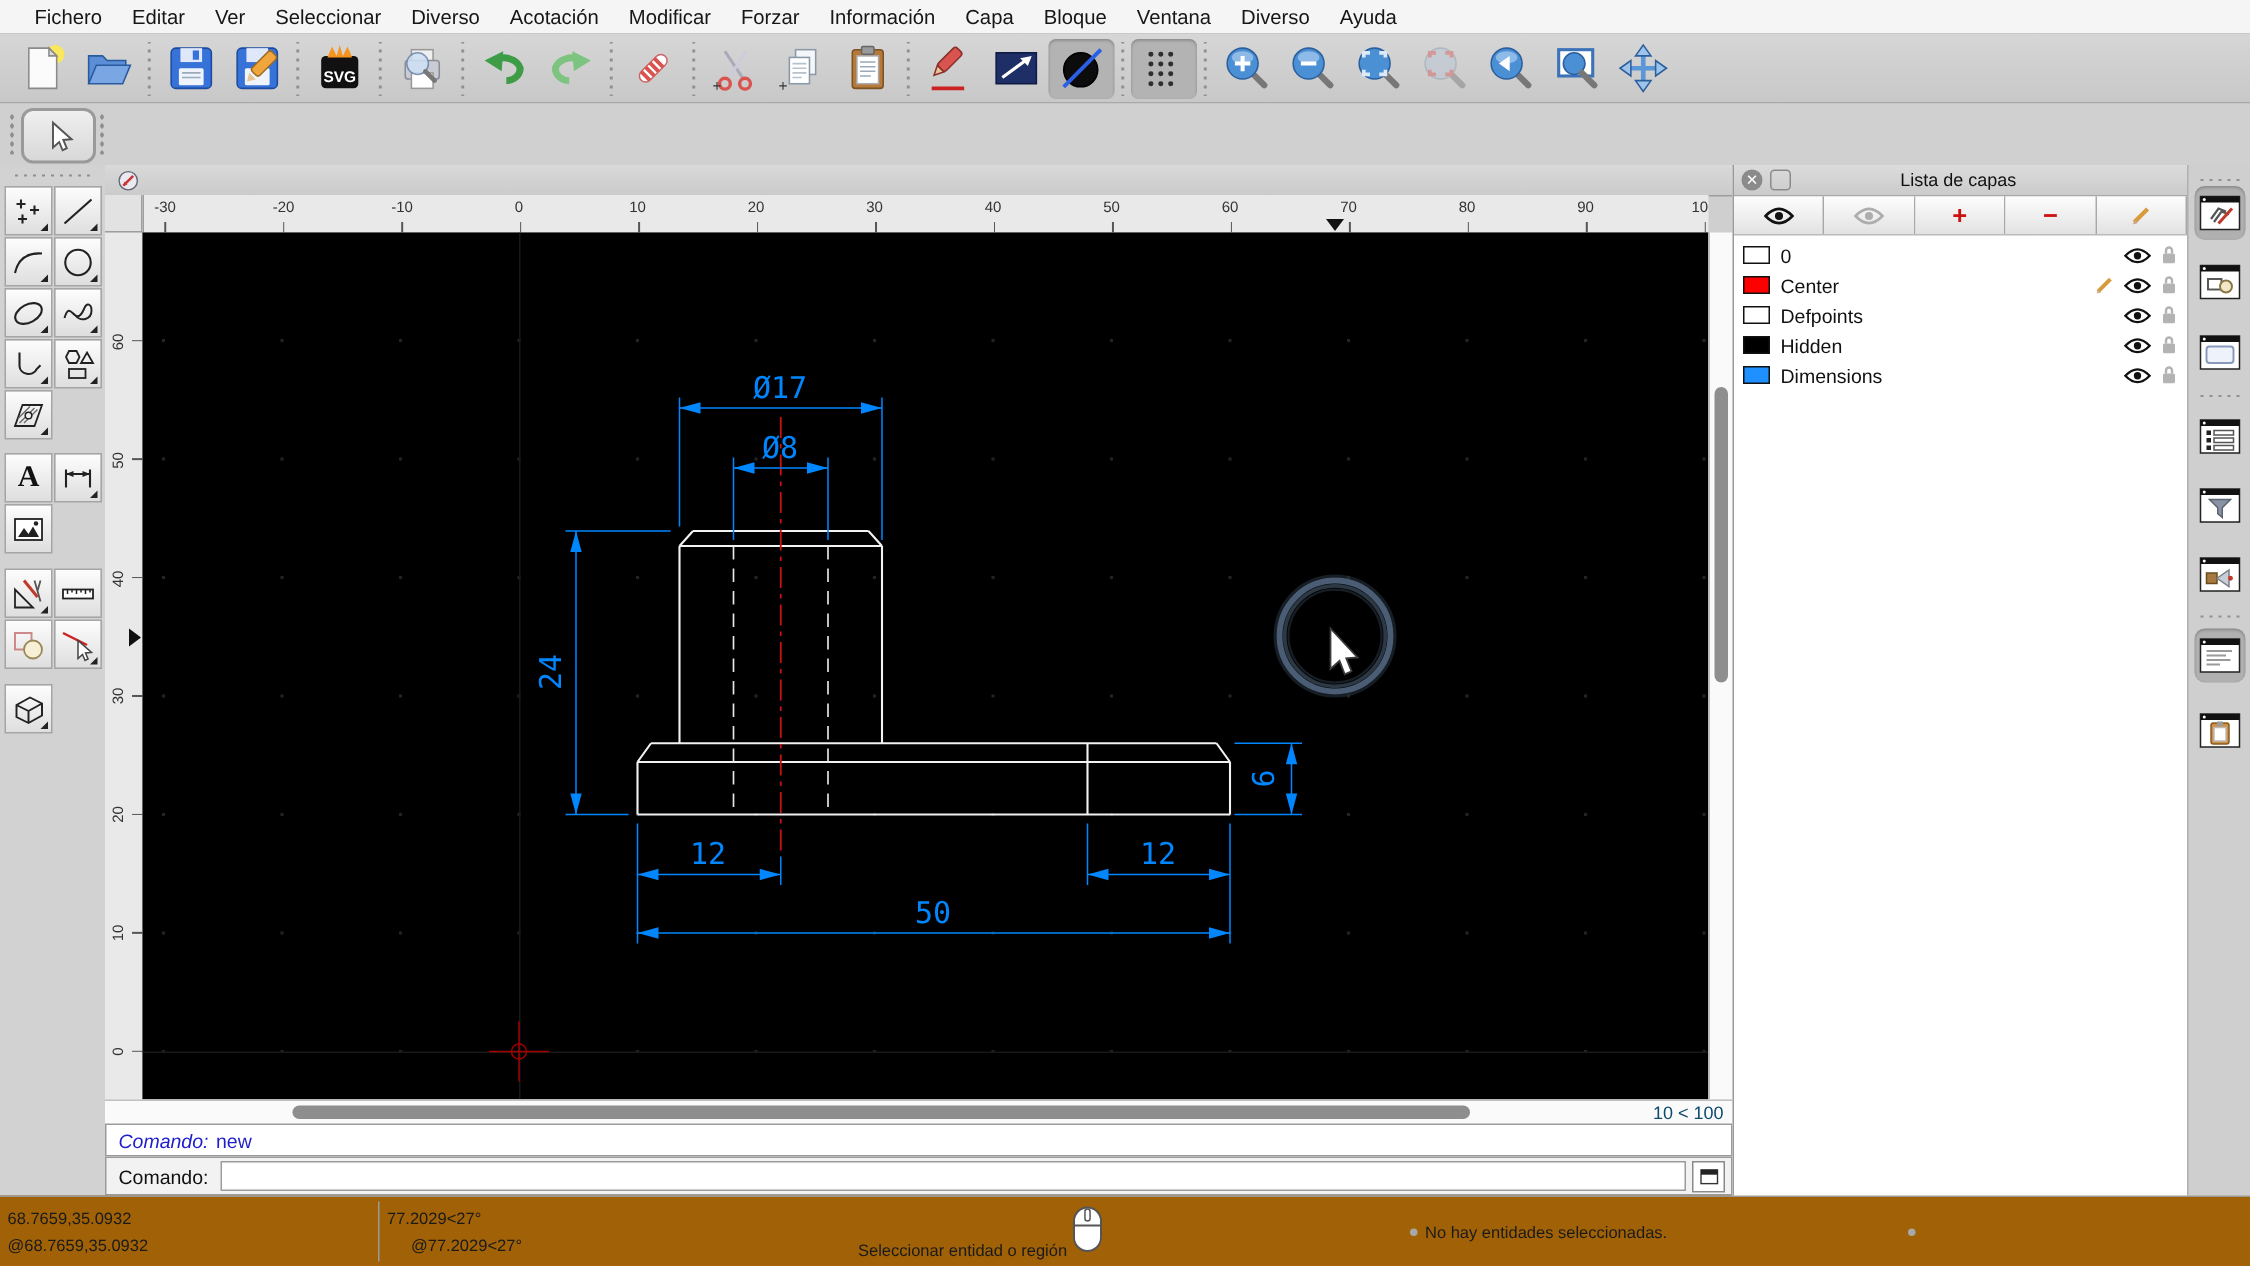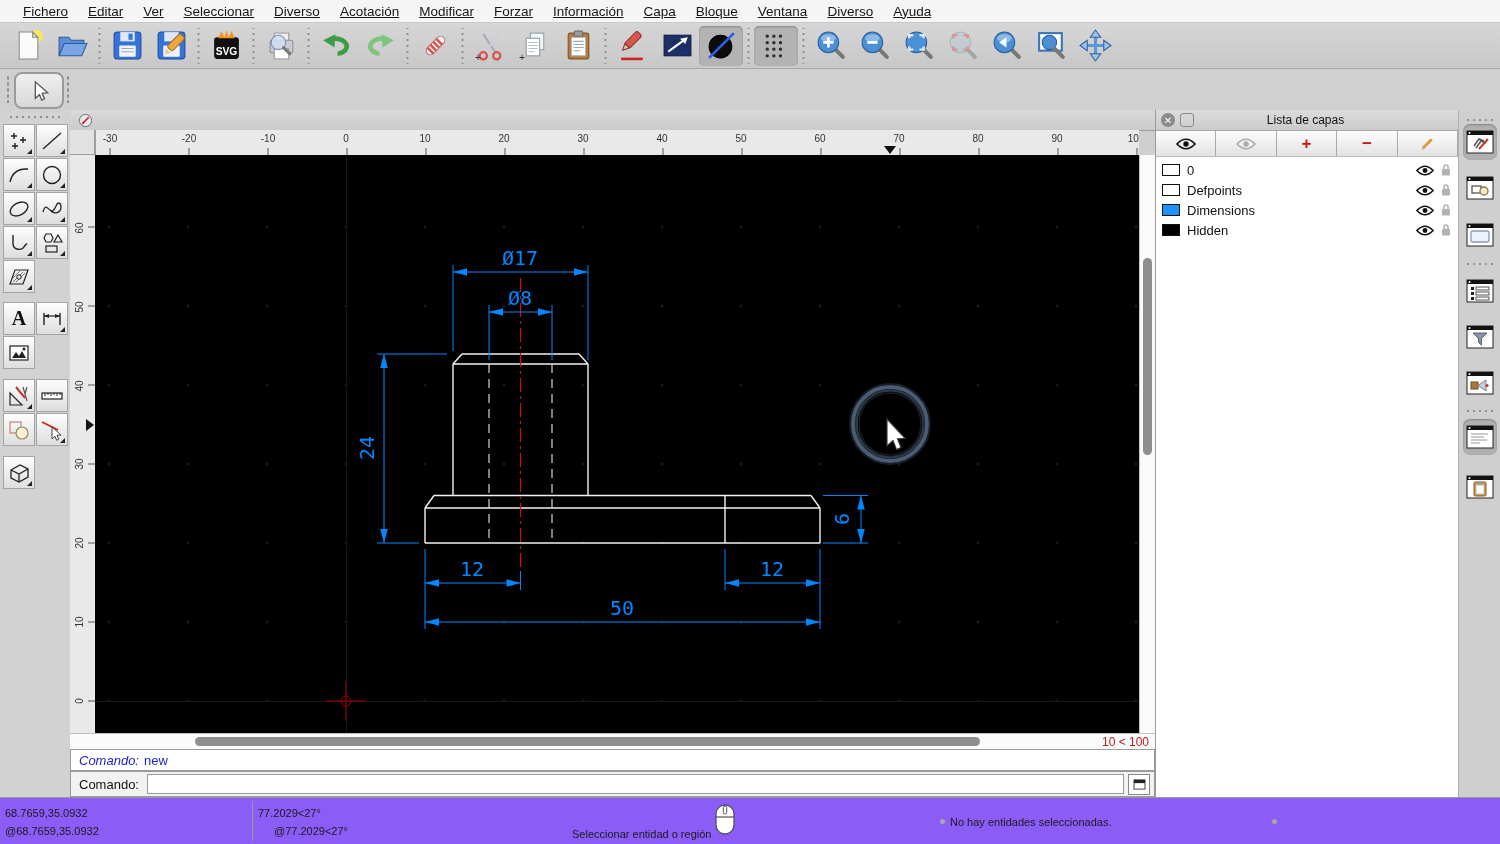--- a/index.html
+++ b/index.html
@@ -1,20 +1,20 @@
 <!DOCTYPE html>
 <html><head>
 <meta charset="utf-8">
 <style>
   html,body{margin:0;padding:0;background:#888;}
   .app{position:relative;width:1500px;height:844px;background:#cfcfcf;font-family:"Liberation Sans",sans-serif;overflow:hidden;}
   .abs{position:absolute;}
   
   .menubar{position:absolute;left:0;top:0;width:1500px;height:22px;background:#f5f5f5;border-bottom:1px solid #c9c9c9;display:flex;align-items:center;padding-left:13px;gap:0;}
-  .menubar .mi{font-size:13.5px;color:#161616;padding:0 10px;cursor:default;text-decoration:underline;}
+  .menubar .mi{font-size:13.5px;color:#161616;padding:0 10px;cursor:default;}
   
   .toolbar{position:absolute;left:0;top:23px;width:1500px;height:45px;background:linear-gradient(#d6d6d6,#c8c8c8);border-bottom:1px solid #a9a9a9;display:flex;align-items:center;padding-left:6px;}
   .tbtn{width:44px;height:40px;display:flex;align-items:center;justify-content:center;border-radius:5px;}
   .tbtn svg{width:33px;height:33px;}
   .tbtn.pressed{background:#b3b3b3;box-shadow:inset 0 1px 2px rgba(0,0,0,.25);}
   .tsep{width:7px;height:36px;margin:0 2px;background-image:radial-gradient(#8f8f8f 1px,transparent 1.3px);background-size:7px 6px;background-position:center;}
   
   .row2{position:absolute;left:0;top:69px;width:1500px;height:41px;background:#d0d0d0;border-bottom:1px solid #ababab;}
   .selbtn{position:absolute;left:14px;top:3px;width:46px;height:33px;border:2px solid #9a9a9a;border-radius:8px;background:linear-gradient(#efefef,#d8d8d8);display:flex;align-items:center;justify-content:center;}
   .vdots{position:absolute;top:6px;width:4px;height:28px;background-image:radial-gradient(#8f8f8f 1px,transparent 1.3px);background-size:4px 6px;}
@@ -39,30 +39,30 @@
   
   .canvas{position:absolute;left:95px;top:155px;width:1044px;height:578px;background:#000;overflow:hidden;background-image:radial-gradient(#232323 1px,transparent 1.4px);background-size:79px 79px;background-position:53.5px 32.5px;}
   .axisv{position:absolute;left:251px;top:0;width:1px;height:578px;background:#181818;}
   .axish{position:absolute;left:0;top:546px;width:1044px;height:1px;background:#181818;}
   .dimtext{font-family:"DejaVu Sans Mono",monospace;font-size:20px;fill:#0087ff;}
   
   .vscroll{position:absolute;left:1139px;top:155px;width:16px;height:578px;background:#fafafa;border-left:1px solid #c0c0c0;}
   .vthumb{position:absolute;left:3px;top:103px;width:9px;height:197px;background:#8e8e8e;border-radius:5px;}
   .hscrollrow{position:absolute;left:70px;top:733px;width:1085px;height:16px;background:#fafafa;border-top:1px solid #c0c0c0;}
   .hthumb{position:absolute;left:125px;top:3px;width:785px;height:9px;background:#8e8e8e;border-radius:5px;}
-  .zoomscale{position:absolute;right:6px;top:1px;font-size:12px;color:#b91c1c;text-align:center;}
+  .zoomscale{position:absolute;right:6px;top:1px;font-size:12px;color:#0c4a6e;text-align:center;}
   
   .cmdhistory{position:absolute;left:70px;top:749px;width:1085px;height:22px;background:#fff;border:1px solid #9b9b9b;box-sizing:border-box;font-size:13px;color:#1d1dcc;display:flex;align-items:center;padding-left:8px;}
   .cmdhistory .p{font-style:italic;margin-right:5px;}
   .cmdrow{position:absolute;left:70px;top:771px;width:1085px;height:26px;background:#f2f2f2;border:1px solid #9b9b9b;box-sizing:border-box;display:flex;align-items:center;}
   .cmdlabel{font-size:13px;color:#111;margin:0 8px;}
   .cmdinput{flex:1;height:18px;border:1px solid #9b9b9b;background:#fff;font-size:13px;padding:0 4px;outline:none;}
   .cmdbtn{width:20px;height:19px;margin:0 4px;background:#fff;border:1px solid #8a8a8a;display:flex;align-items:center;justify-content:center;}
   
-  .statusbar{position:absolute;left:0;top:797px;width:1500px;height:47px;background:#8b5cf6;border-top:1px solid #999;font-size:11px;color:#1a1a1a;}
+  .statusbar{position:absolute;left:0;top:797px;width:1500px;height:47px;background:#a16207;border-top:1px solid #999;font-size:11px;color:#1a1a1a;}
   .statusbar .sep{position:absolute;left:252px;top:3px;width:1px;height:40px;background:#9a9a9a;}
   .lamp{position:absolute;width:5px;height:5px;border-radius:50%;background:#a8a8a8;}
   
   .layerpanel{position:absolute;left:1155px;top:110px;width:303px;height:687px;background:#fff;border-left:1px solid #9a9a9a;box-sizing:border-box;}
   .lphead{height:20px;background:linear-gradient(#dcdcdc,#cbcbcb);border-bottom:1px solid #a8a8a8;display:flex;align-items:center;}
   .lptitle{flex:1;text-align:center;font-size:12px;color:#111;}
   .lpbtns{display:flex;height:25px;border-bottom:1px solid #bbb;}
   .lpbtn{flex:1;border-right:1px solid #a8a8a8;background:linear-gradient(#fdfdfd,#e2e2e2);display:flex;align-items:center;justify-content:center;font-weight:bold;}
   .lrow{display:flex;align-items:center;height:20px;padding-left:6px;font-size:13px;color:#111;}
   .swatch{width:16px;height:10px;border:1px solid #111;margin-right:7px;}
@@ -592,48 +592,65 @@
         <svg viewBox="0 0 20 12" width="18" height="11">
             <path d="M1,6 Q10,-3.5 19,6 Q10,15.5 1,6 Z" fill="none" stroke="#111" stroke-width="1.7"></path>
             <circle cx="10" cy="6" r="2.7" fill="#111"></circle>
           </svg>
         <svg viewBox="0 0 12 14" width="12" height="14">
             <rect x="2" y="6" width="8" height="6.5" rx="1" fill="#b3b3b3"></rect>
             <path d="M4,6 V4 a2,2 0 0 1 4,0 V6" fill="none" stroke="#b3b3b3" stroke-width="1.6"></path>
           </svg>
       </div>
       <div class="lrow">
+        <div class="swatch" style="background:#ff0000"></div>
+        <span>Center</span>
+          <span class="sp"></span>
+        <svg viewBox="0 0 16 16" width="14" height="14">
+            <line x1="3" y1="13" x2="12.5" y2="3.5" stroke="#d99a3c" stroke-width="3"></line>
+            <polygon points="2,14.5 5.5,13.5 3.2,11.2" fill="#caa98a"></polygon>
+          </svg>
+        <svg viewBox="0 0 20 12" width="18" height="11">
+            <path d="M1,6 Q10,-3.5 19,6 Q10,15.5 1,6 Z" fill="none" stroke="#111" stroke-width="1.7"></path>
+            <circle cx="10" cy="6" r="2.7" fill="#111"></circle>
+          </svg>
+        <svg viewBox="0 0 12 14" width="12" height="14">
+            <rect x="2" y="6" width="8" height="6.5" rx="1" fill="#b3b3b3"></rect>
+            <path d="M4,6 V4 a2,2 0 0 1 4,0 V6" fill="none" stroke="#b3b3b3" stroke-width="1.6"></path>
+          </svg>
+      </div>
+      <div class="lrow">
         <div class="swatch" style="background:#ffffff"></div>
         <span>Defpoints</span>
           <span class="sp"></span>
         <svg viewBox="0 0 20 12" width="18" height="11">
             <path d="M1,6 Q10,-3.5 19,6 Q10,15.5 1,6 Z" fill="none" stroke="#111" stroke-width="1.7"></path>
             <circle cx="10" cy="6" r="2.7" fill="#111"></circle>
           </svg>
         <svg viewBox="0 0 12 14" width="12" height="14">
             <rect x="2" y="6" width="8" height="6.5" rx="1" fill="#b3b3b3"></rect>
             <path d="M4,6 V4 a2,2 0 0 1 4,0 V6" fill="none" stroke="#b3b3b3" stroke-width="1.6"></path>
           </svg>
       </div>
       <div class="lrow">
-        <div class="swatch" style="background:#1e90ff"></div>
-        <span>Dimensions</span>
+        <div class="swatch" style="background:#000000"></div>
+        <span>Hidden</span>
           <span class="sp"></span>
         <svg viewBox="0 0 20 12" width="18" height="11">
             <path d="M1,6 Q10,-3.5 19,6 Q10,15.5 1,6 Z" fill="none" stroke="#111" stroke-width="1.7"></path>
             <circle cx="10" cy="6" r="2.7" fill="#111"></circle>
           </svg>
         <svg viewBox="0 0 12 14" width="12" height="14">
             <rect x="2" y="6" width="8" height="6.5" rx="1" fill="#b3b3b3"></rect>
             <path d="M4,6 V4 a2,2 0 0 1 4,0 V6" fill="none" stroke="#b3b3b3" stroke-width="1.6"></path>
           </svg>
       </div>
       <div class="lrow">
-        <div class="swatch" style="background:#000000"></div>
-        <span>Hidden</span>
+        <div class="swatch" style="background:#1e90ff"></div>
+        <span>Dimensions</span>
           <span class="sp"></span>
         <svg viewBox="0 0 20 12" width="18" height="11">
             <path d="M1,6 Q10,-3.5 19,6 Q10,15.5 1,6 Z" fill="none" stroke="#111" stroke-width="1.7"></path>
             <circle cx="10" cy="6" r="2.7" fill="#111"></circle>
           </svg>
         <svg viewBox="0 0 12 14" width="12" height="14">
             <rect x="2" y="6" width="8" height="6.5" rx="1" fill="#b3b3b3"></rect>
             <path d="M4,6 V4 a2,2 0 0 1 4,0 V6" fill="none" stroke="#b3b3b3" stroke-width="1.6"></path>
           </svg>
       </div>

